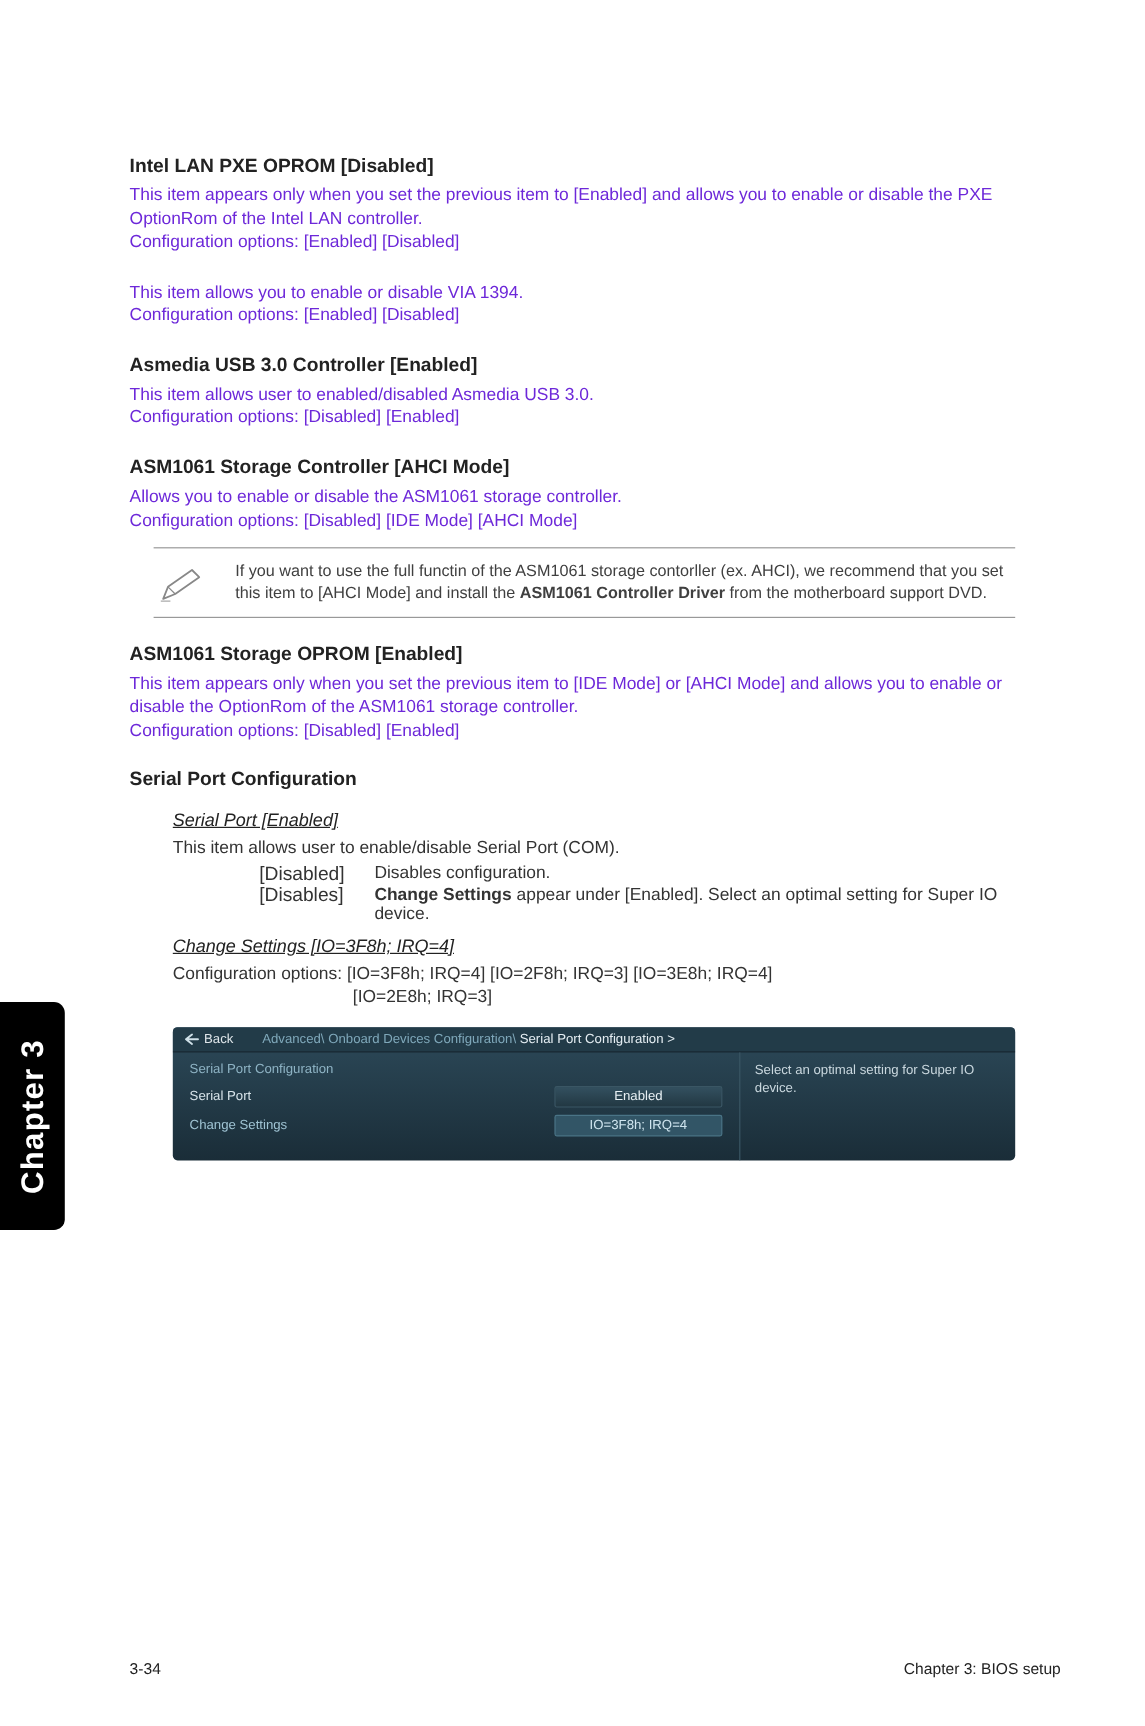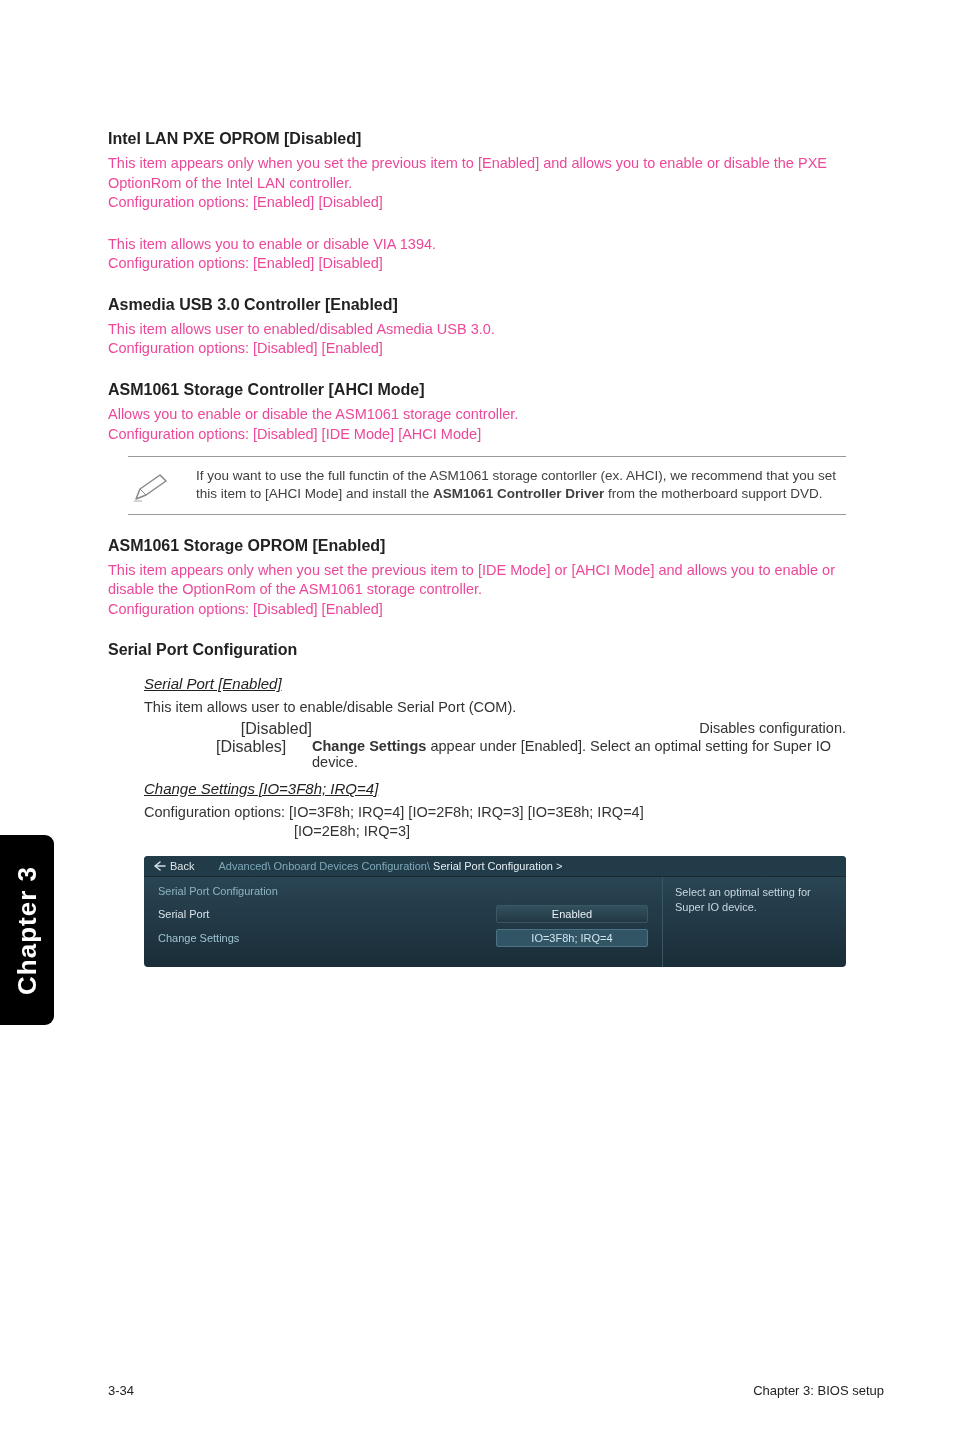--- a/index.html
+++ b/index.html
@@ -17,21 +17,21 @@
     }
     h3 {
       font-size: 16px;
       font-weight: bold;
       color: #222;
       margin-bottom: 6px;
     }
     .section-desc {
       font-size: 14.5px;
       line-height: 1.35;
-      color: #ec4899;
+      color: #6d28d9;
       margin-bottom: 22px;
     }
     .note-row {
       border-top: 1px solid #999;
       border-bottom: 1px solid #999;
       padding: 10px 0 10px 0;
       margin-left: 20px;
       margin-bottom: 22px;
       display: flex;
       align-items: flex-start;
@@ -103,42 +103,42 @@
       color: #e5eef3;
     }
     .bios-body {
       display: flex;
     }
     .bios-left {
       flex: 1;
       padding: 8px 14px 14px 14px;
     }
     .bios-right {
-      width: 184px;
+      width: 230px;
       border-left: 1px solid #3a5664;
       padding: 8px 12px;
       color: #c9d7de;
       font-size: 11px;
       line-height: 1.35;
     }
     .bios-section-title {
       color: #8eb3c4;
       margin-bottom: 8px;
     }
     .bios-row {
       display: flex;
       align-items: center;
       margin-bottom: 6px;
     }
     .bios-label {
       flex: 1;
       color: #d7e3e9;
     }
     .bios-value {
-      width: 152px;
+      width: 140px;
       text-align: center;
       padding: 2px 8px;
       border: 1px solid #4a6a7a;
       border-radius: 2px;
       color: #e8f0f4;
       background: #2a4552;
     }
     .bios-value-normal {
       border: 1px solid #3a5664;
       background: linear-gradient(#33505f, #223843);
@@ -220,21 +220,21 @@
 
   <h3>ASM1061 Storage OPROM [Enabled]</h3>
   <p class="section-desc" style="white-space: pre-line;">This item appears only when you set the previous item to [IDE Mode] or [AHCI Mode] and allows you to enable or disable the OptionRom of the ASM1061 storage controller.
 Configuration options: [Disabled] [Enabled]</p>
 
   <h3>Serial Port Configuration</h3>
 
   <div style="height:10px;"></div>
   <div class="subsection-heading">Serial Port [Enabled]</div>
   <div class="indent-block">This item allows user to enable/disable Serial Port (COM).</div>
-  <div class="option-row" style="margin-top:-10px;text-align:right;">
+  <div class="option-row" style="margin-top:-10px;">
     <div class="option-key">[Disabled]</div>
     <div class="option-val" style="font-size:14.5px;">Disables configuration.</div>
   </div>
   <div class="option-row" style="margin-bottom:10px;">
     <div class="option-key">[Disables]</div>
     <div class="option-val" style="font-size:14.5px;">
       <b>Change Settings</b><span> appear under [Enabled]. Select an optimal setting for Super IO device.</span>
     </div>
   </div>
 

